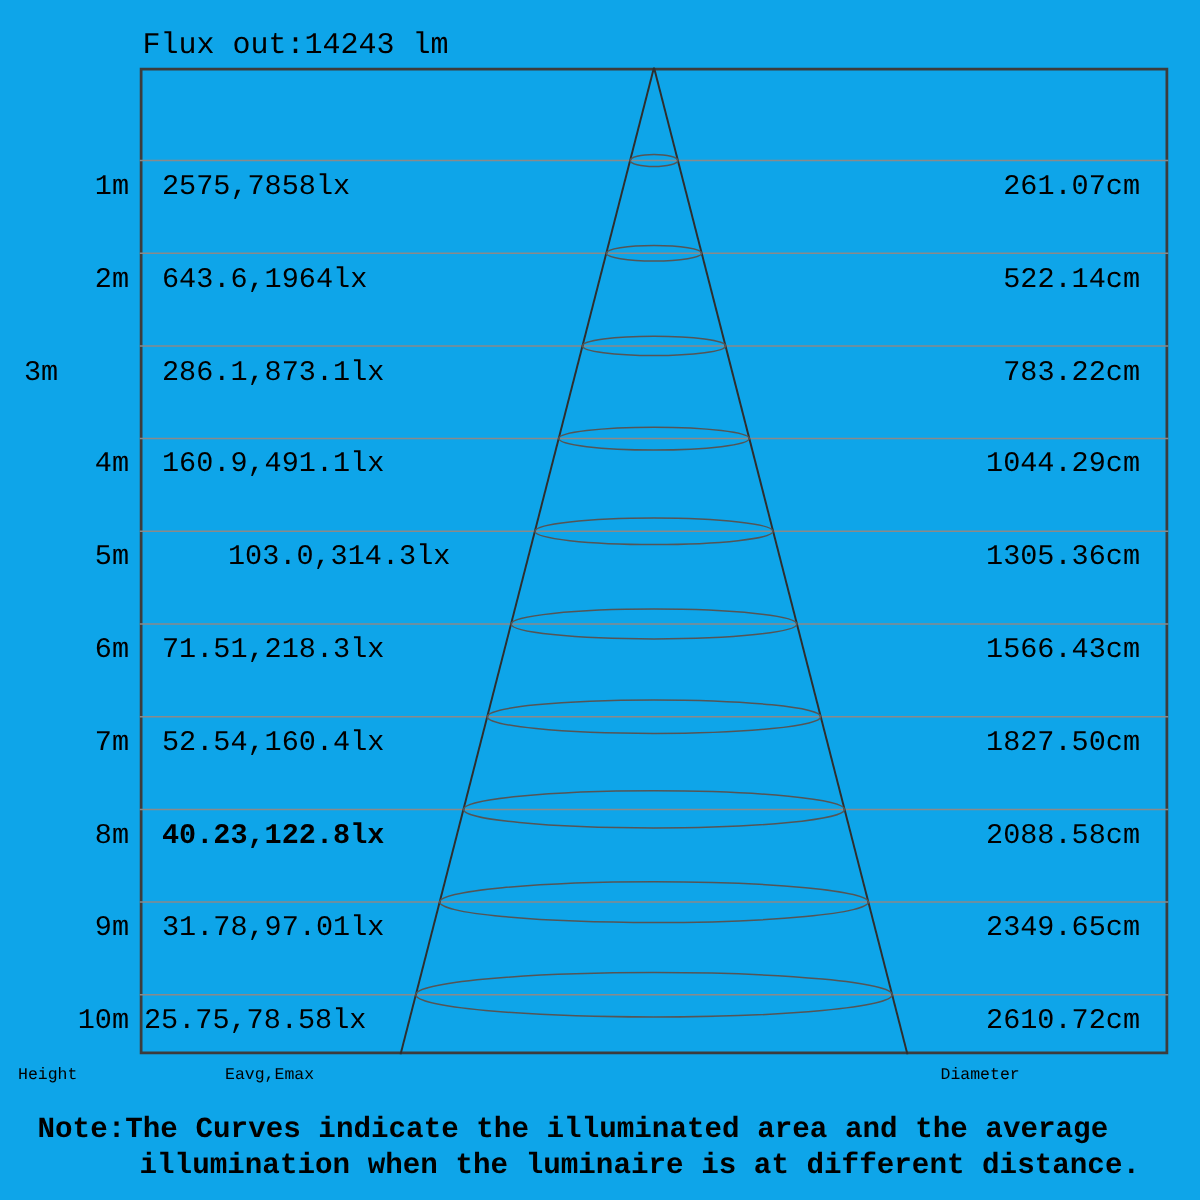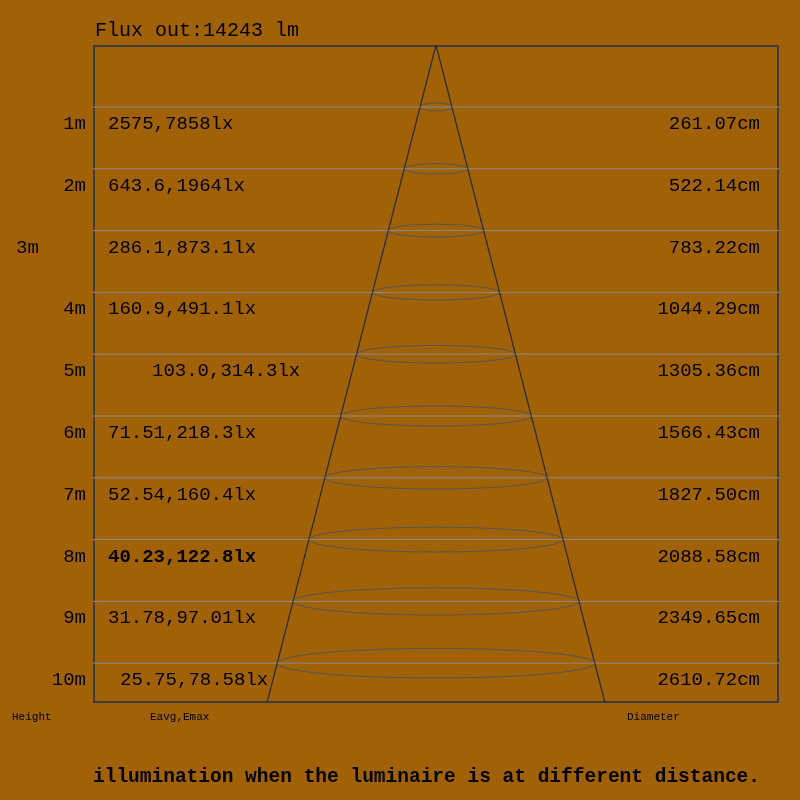--- a/index.html
+++ b/index.html
@@ -1,17 +1,17 @@
 <!DOCTYPE html>
 <html><head>
 <meta charset="utf-8">
 <style>
   html,body{margin:0;padding:0;background:#ffffff;}
   .canvas{
-    position:relative;width:800px;height:800px;background:#a16207;overflow:hidden;
+    position:relative;width:800px;height:800px;background:#0ea5e9;overflow:hidden;
     font-family:"Liberation Mono","DejaVu Sans Mono",monospace;color:#000;
   }
   .abs{position:absolute;white-space:pre;line-height:1.05;}
   .title{left:95px;top:20px;font-size:20px;}
   .box{left:93px;top:45px;width:686px;height:658px;}
   .box svg{position:absolute;left:0;top:0;}
   .rowtext{font-size:19px;}
   .footer-label{top:712px;font-size:11px;}
   .note{font-size:19.5px;font-weight:bold;}
   .note1{left:25px;top:743px;}
@@ -74,23 +74,24 @@
       <div class="abs rowtext" style="left: 16px; width: 70px; top: 486px; text-align: right;">7m</div>
       <div class="abs rowtext" style="left: 108px; top: 486px;">52.54,160.4lx</div>
       <div class="abs rowtext" style="left: 560px; width: 200px; top: 486px; text-align: right;">1827.50cm</div>
       <div class="abs rowtext" style="left: 16px; width: 70px; top: 548px; text-align: right;">8m</div>
       <div class="abs rowtext" style="left: 108px; top: 548px; font-weight: bold;">40.23,122.8lx</div>
       <div class="abs rowtext" style="left: 560px; width: 200px; top: 548px; text-align: right;">2088.58cm</div>
       <div class="abs rowtext" style="left: 16px; width: 70px; top: 609px; text-align: right;">9m</div>
       <div class="abs rowtext" style="left: 108px; top: 609px;">31.78,97.01lx</div>
       <div class="abs rowtext" style="left: 560px; width: 200px; top: 609px; text-align: right;">2349.65cm</div>
       <div class="abs rowtext" style="left: 16px; width: 70px; top: 671px; text-align: right;">10m</div>
-      <div class="abs rowtext" style="left: 120px; top: 671px;">25.75,78.58lx</div>
+      <div class="abs rowtext" style="left: 96px; top: 671px;">25.75,78.58lx</div>
       <div class="abs rowtext" style="left: 560px; width: 200px; top: 671px; text-align: right;">2610.72cm</div>
     </div>
 
   <div class="abs footer-label" style="left:12px;">Height</div>
   <div class="abs footer-label" style="left:150px;">Eavg,Emax</div>
   <div class="abs footer-label" style="left:627px;">Diameter</div>
 
+  <div class="abs note note1">Note:The Curves indicate the illuminated area and the average</div>
   <div class="abs note note2">illumination when the luminaire is at different distance.</div>
 
 </div>
 
 </body></html>

